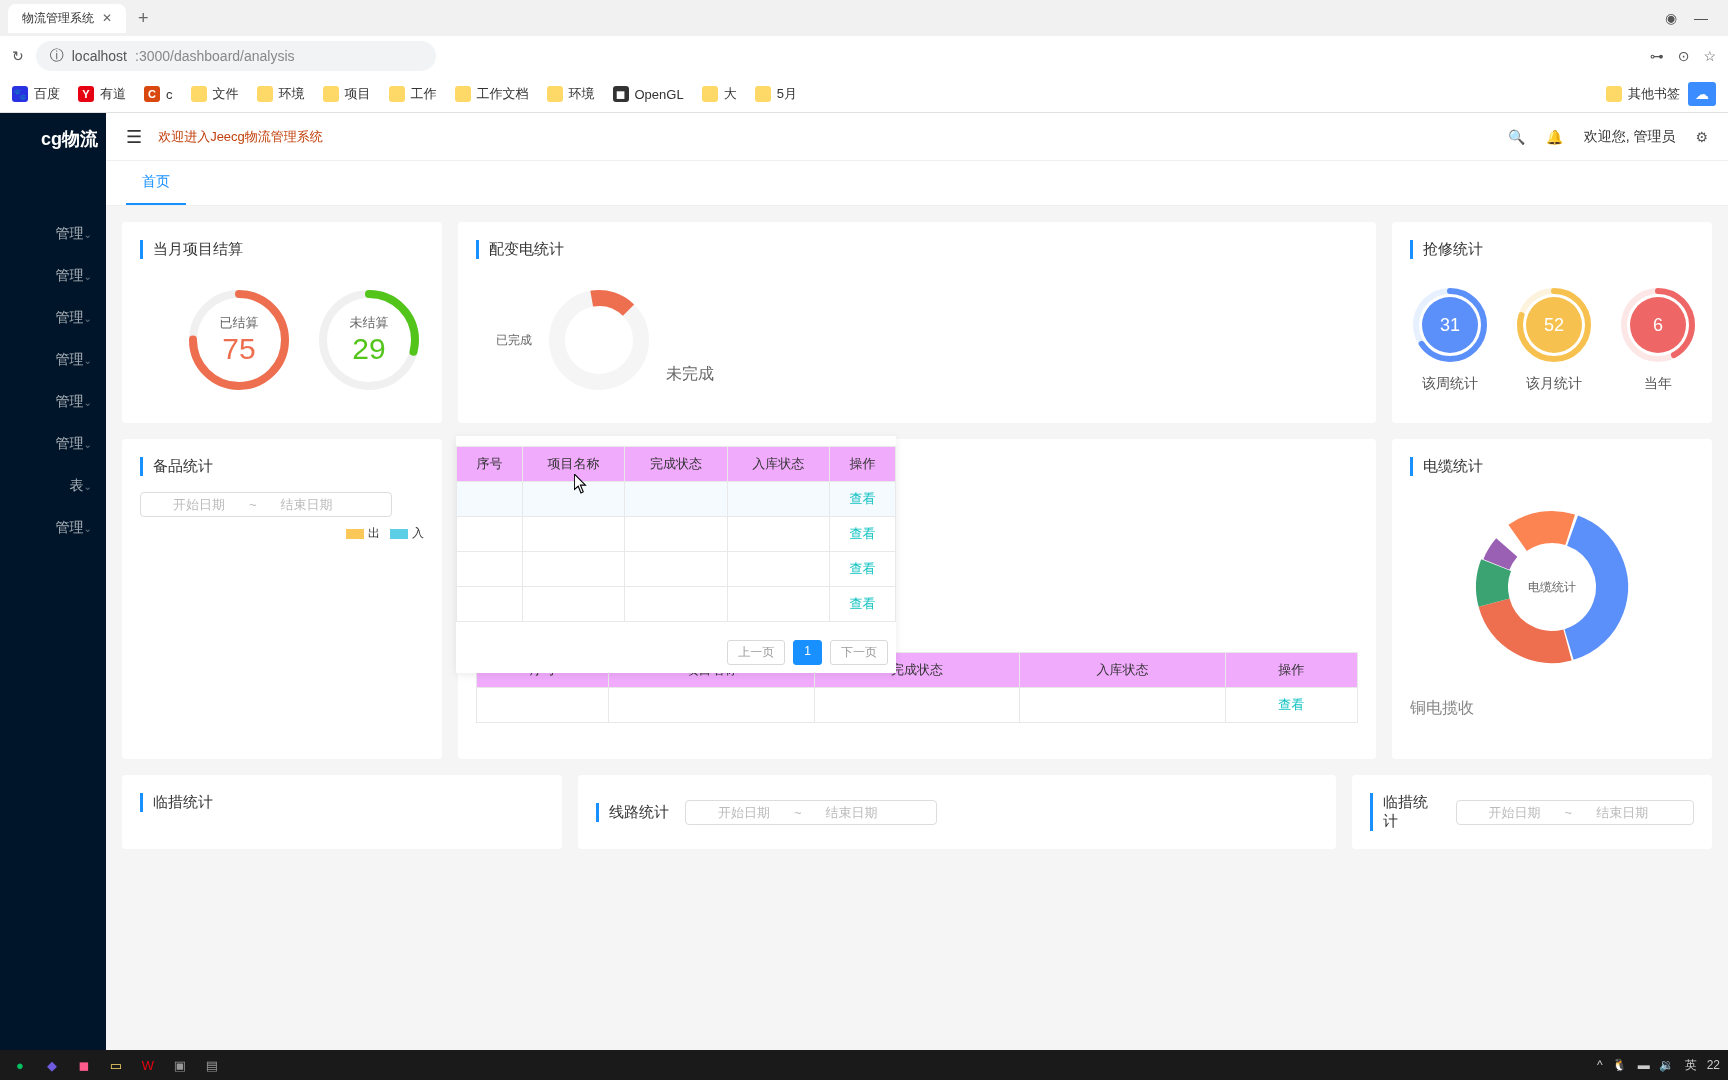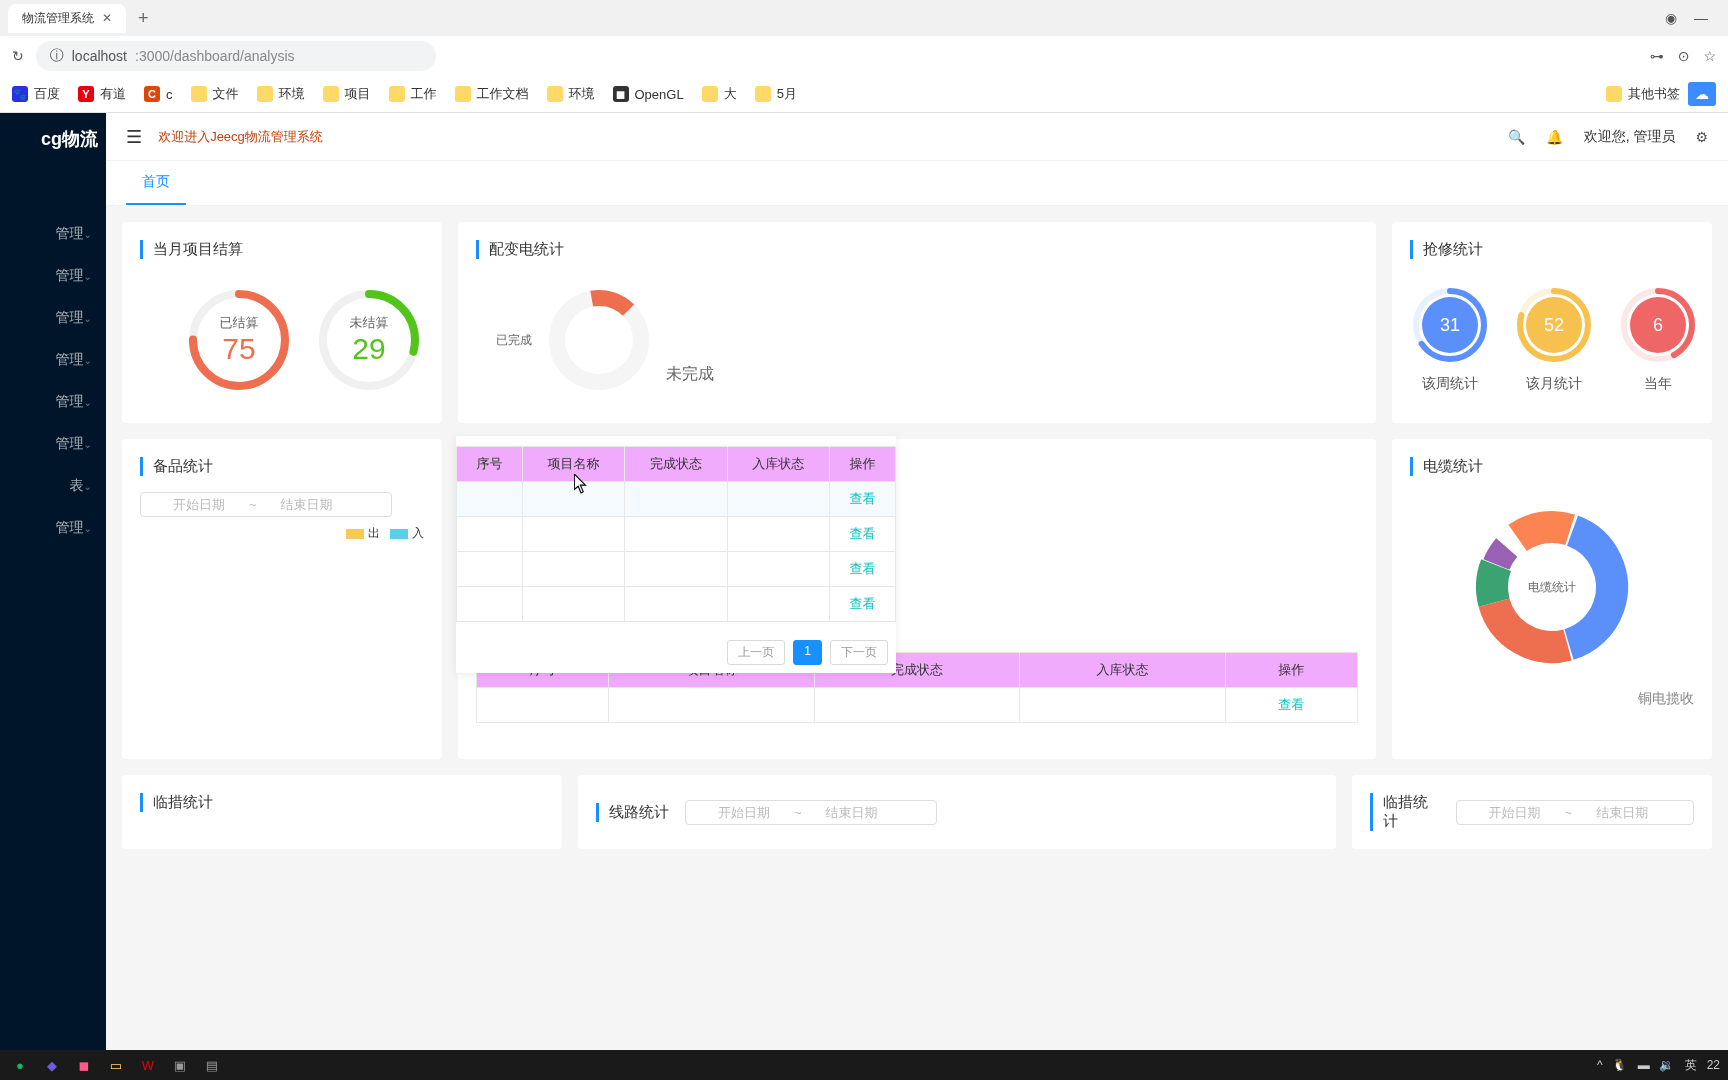--- a/index.html
+++ b/index.html
@@ -383,21 +383,21 @@
           <div class="big-donut">
             <svg width="170" height="170" viewBox="0 0 170 170">
               <circle cx="85" cy="85" r="60" stroke="#5b8ff9" stroke-width="32" fill="none" stroke-dasharray="150 377" transform="rotate(-70 85 85)"></circle>
               <circle cx="85" cy="85" r="60" stroke="#ee6f4f" stroke-width="32" fill="none" stroke-dasharray="94 377" transform="rotate(75 85 85)"></circle>
               <circle cx="85" cy="85" r="60" stroke="#3ba272" stroke-width="32" fill="none" stroke-dasharray="38 377" transform="rotate(165 85 85)"></circle>
               <circle cx="85" cy="85" r="60" stroke="#9a60b4" stroke-width="28" fill="none" stroke-dasharray="20 377" transform="rotate(202 85 85)"></circle>
               <circle cx="85" cy="85" r="60" stroke="#fc8452" stroke-width="32" fill="none" stroke-dasharray="55 377" transform="rotate(235 85 85)"></circle>
             </svg>
             <div class="big-donut-label">电缆统计</div>
           </div>
-          <div style="text-align:right;font-size:14px;color:#888;margin-top:8px">铜电揽收</div>
+          <div style="text-align:left;font-size:16px;color:#888;margin-top:16px">铜电揽收</div>
         </div>
       </div>
 
       <div class="row">
         <div class="card" style="width:440px">
           <div class="card-title">临措统计</div>
         </div>
         <div class="card" style="flex:1;display:flex;align-items:center;gap:16px">
           <div class="card-title" style="margin:0">线路统计</div>
           <div class="date-range">

